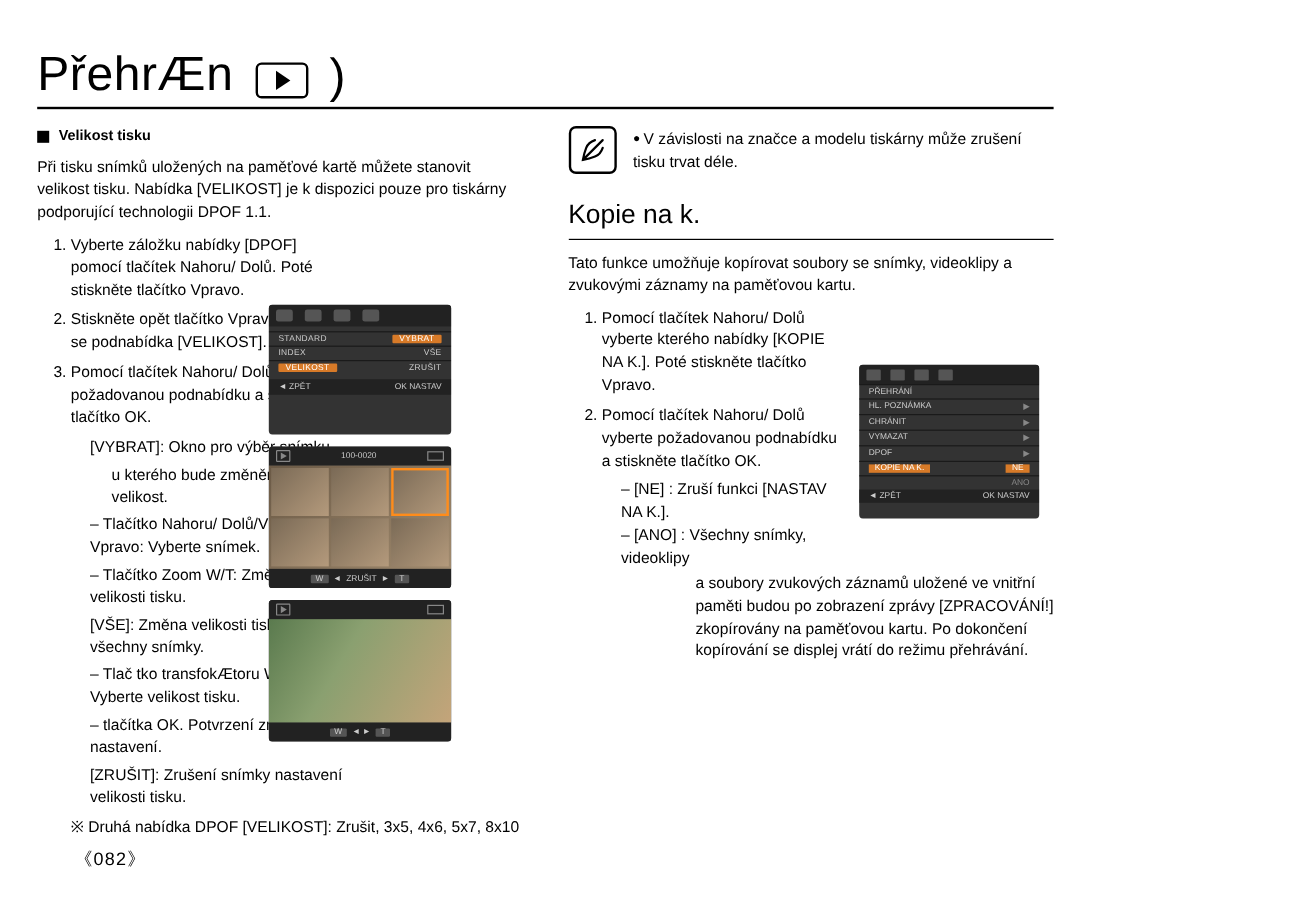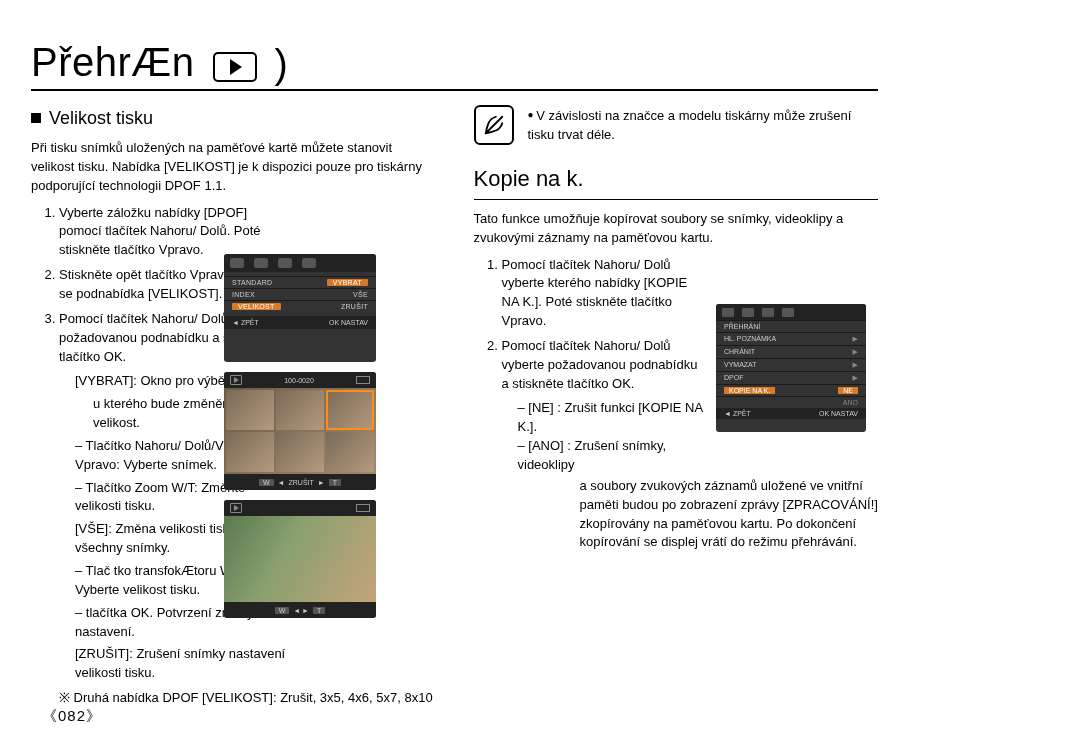--- a/index.html
+++ b/index.html
@@ -8,41 +8,41 @@
   .title-row { display: flex; align-items: center; gap: 18px; margin-bottom: 4px; }
   h1 { font-size: 40px; font-weight: 400; letter-spacing: 0.5px; }
   .play-icon-box { width: 44px; height: 30px; border: 2px solid #000; border-radius: 5px; position: relative; top: 4px; }
   .play-icon-box::after { content:""; position:absolute; left:15px; top:5px; width:0; height:0; border-top:8px solid transparent; border-bottom:8px solid transparent; border-left:12px solid #000; }
   .rule { height: 2px; background: #000; margin-bottom: 14px; }
 
   .cols { display: flex; gap: 38px; }
   .col { width: 460px; font-size: 13px; line-height: 1.45; }
   .col-right { width: 460px; }
 
-  .sub-h { font-size: 18px; font-weight: 400; margin-bottom: 8px; display:flex; align-items:center; gap:8px;}
+  .sub-h { font-size: 12px; font-weight: 700; margin-bottom: 8px; display:flex; align-items:center; gap:8px;}
   .sub-h .sq { width:10px; height:10px; background:#000; }
 
   p.body { margin-bottom: 8px; }
 
   ol.steps { list-style: decimal; margin-left: 28px; margin-top: 6px; }
   ol.steps > li { margin-bottom: 6px; padding-right: 150px; }
   .ind1 { margin-left: 44px; padding-right: 150px; margin-bottom: 4px;}
   .ind2 { margin-left: 62px; padding-right: 150px; margin-bottom: 4px;}
   .dash::before { content:"– "; }
   .star::before { content:"※ "; }
   .ind0 { margin-left: 28px; padding-right: 0; margin-bottom: 16px;}
 
   .note-row { display:flex; gap:14px; align-items:flex-end; margin-bottom: 18px;}
   .note-icon { width:40px; height:40px; border:2px solid #000; border-radius:6px; display:flex; align-items:center; justify-content:center; font-size:22px; font-weight:700; flex-shrink:0;}
   .bullet::before { content:"● "; font-size:10px; position:relative; top:-2px;}
 
   h2 { font-size: 22px; font-weight: 400; margin-bottom: 4px; }
   .thin-rule { height:1px; background:#000; margin-bottom: 10px;}
 
-  .page-num { position:absolute; left:42px; bottom:26px; font-size:15px; letter-spacing:1px;}
+  .page-num { position:absolute; left:62px; bottom:26px; font-size:15px; letter-spacing:1px;}
   .page-num::before { content:"《"; }
   .page-num::after  { content:"》"; }
 
   
   .lcd { position:absolute; background:#333; border-radius:3px; color:#ccc; font-size:8px; overflow:hidden;}
   .lcd-top { display:flex; background:#222; height:18px; align-items:center; padding:0 6px; gap:10px;}
   .lcd-top .ico { width:14px; height:10px; background:#555; border-radius:2px;}
   .lcd-body { padding:4px 0;}
   .menu-row { display:flex; justify-content:space-between; padding:2px 8px; border-top:1px solid #1a1a1a; font-size:7px; letter-spacing:0.3px;}
   .menu-row.hl-r .r { background:#d77a28; color:#fff; padding:0 6px; border-radius:1px;}
@@ -125,22 +125,22 @@
       </div>
 
       <h2>Kopie na k.</h2>
       <div class="thin-rule"></div>
       <p class="body" style="font-weight:400;">Tato funkce umožňuje kopírovat soubory se snímky, videoklipy a zvukovými záznamy na paměťovou kartu.</p>
 
       <ol class="steps">
         <li style="padding-right:170px;">Pomocí tlačítek Nahoru/ Dolů vyberte kterého nabídky [KOPIE NA K.]. Poté stiskněte tlačítko Vpravo.</li>
         <li style="padding-right:170px;">Pomocí tlačítek Nahoru/ Dolů vyberte požadovanou podnabídku a stiskněte tlačítko OK.</li>
       </ol>
-      <div style="margin-left:44px;padding-right:170px;">– [NE]  :   Zrušit funkci [KOPIE NA K.].</div>
-      <div style="margin-left:44px;padding-right:170px;">– [ANO] :  Zrušení snímky, videoklipy</div>
+      <div style="margin-left:44px;padding-right:170px;">– [NE]  :   Zruší funkci [NASTAV NA K.].</div>
+      <div style="margin-left:44px;padding-right:170px;">– [ANO] :  Všechny snímky, videoklipy</div>
       <div style="margin-left:106px;margin-top:2px;">a soubory zvukových záznamů uložené ve vnitřní paměti budou po zobrazení zprávy [ZPRACOVÁNÍ!] zkopírovány na paměťovou kartu. Po dokončení kopírování se displej vrátí do režimu přehrávání.</div>
     </div>
   </div>
 
   <div id="lcd1" class="lcd">
     <div class="lcd-top">
       <span class="ico"></span>
       <span class="ico"></span>
       <span class="ico"></span>
       <span class="ico"></span>

